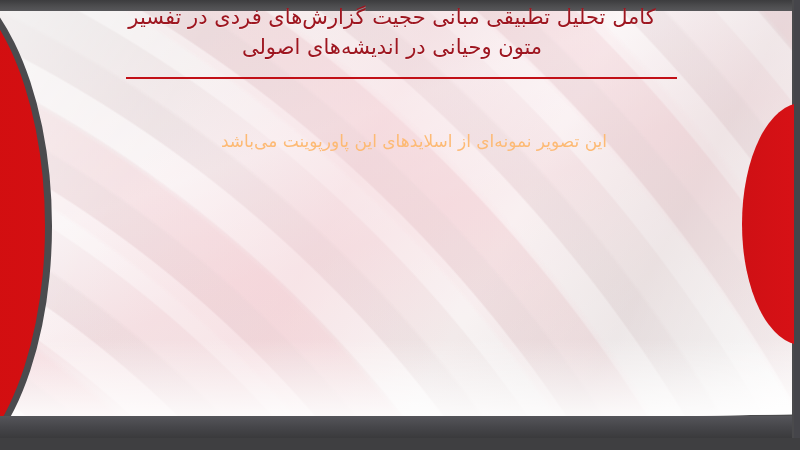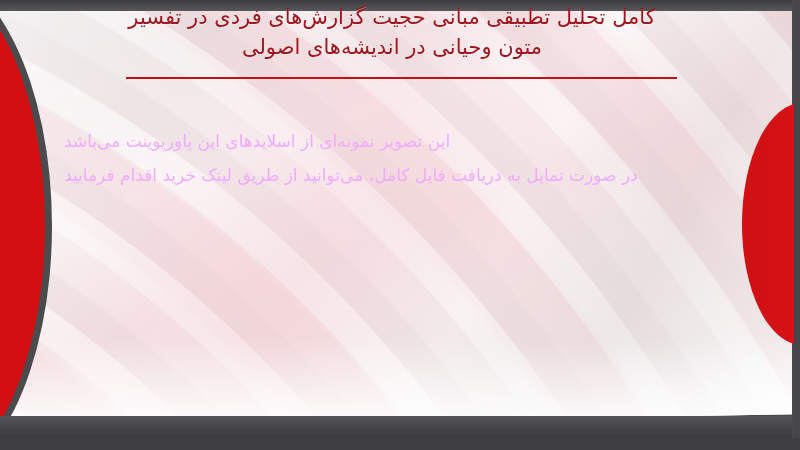--- a/index.html
+++ b/index.html
@@ -147,22 +147,22 @@
     z-index: 9;
   }
 
   .body-text {
     position: absolute;
     right: 36px;
     top: 124px;
     width: 700px;
     z-index: 8;
     direction: rtl;
-    text-align: left;
-    color: #f0abfc;
+    text-align: center;
+    color: #fdba74;
     font-size: 17px;
     line-height: 34px;
     font-weight: 400;
   }
   .body-text .line { white-space: nowrap; }
 </style>
 </head>
 <body>
 
 <div id="slide">
@@ -174,21 +174,20 @@
   </div>
 
   <div class="ellipse-left"></div>
   <div class="ellipse-right"></div>
 
   <div class="title">کامل تحلیل تطبیقی مبانی حجیت گزارش‌های فردی در تفسیر متون وحیانی در اندیشه‌های اصولی</div>
   <div class="title-rule"></div>
 
   <div class="body-text">
     <div class="line">این تصویر نمونه‌ای از اسلایدهای این پاورپوینت می‌باشد</div>
-    <div class="line">در صورت تمایل به دریافت فایل کامل، می‌توانید از طریق لینک خرید اقدام فرمایید</div>
   </div>
 
   <div class="frame-top"></div>
   <div class="frame-bottom"></div>
   <div class="frame-left"></div>
   <div class="frame-right"></div>
 
 </div>
 
 </body></html>

